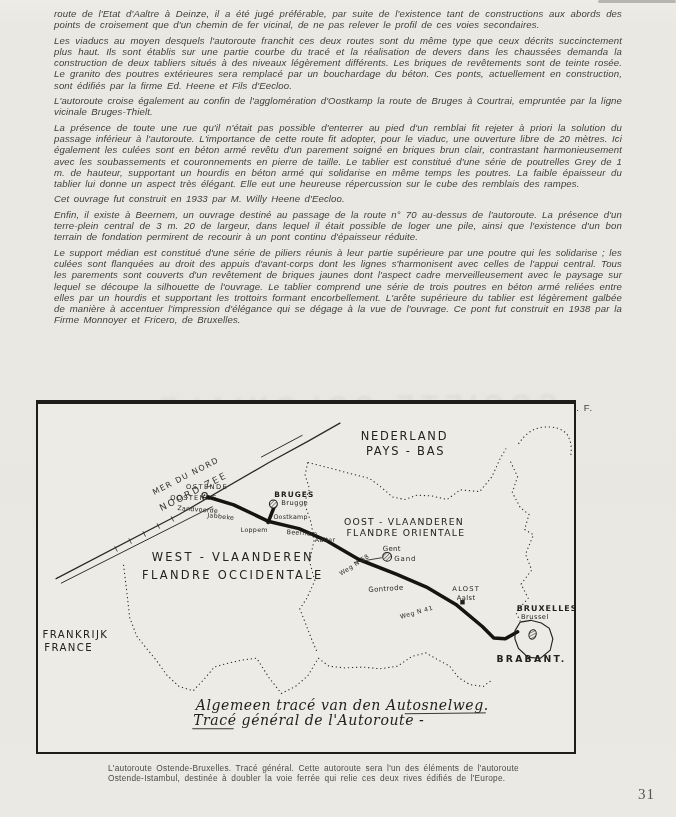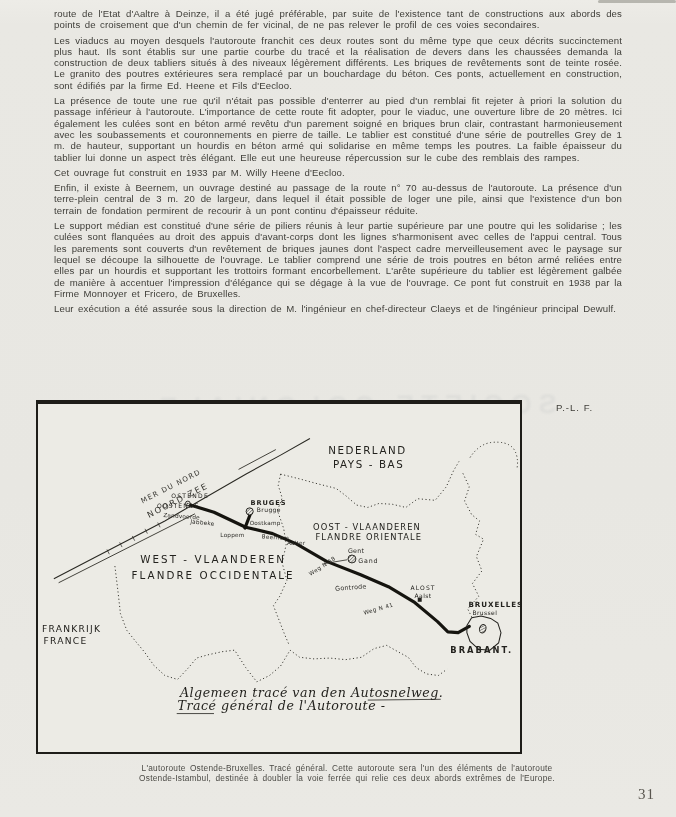--- a/index.html
+++ b/index.html
@@ -10,74 +10,74 @@
 
   
   .edge-streak{position:absolute;left:598px;top:0;width:78px;height:3px;
                background:#8a8a82;opacity:.55;border-radius:2px;}
   .ghost{position:absolute;left:140px;top:388px;width:430px;text-align:center;
          transform:scaleX(-1) rotate(.5deg);opacity:.055;filter:blur(1px);
          color:#3c4c5e;font-weight:bold;font-size:27px;line-height:36px;
          letter-spacing:7px;pointer-events:none;}
 
   
-  .article{position:absolute;left:54px;top:8px;width:568px;color:#3f3e39;}
+  .article{position:absolute;left:54px;top:8px;width:568px;color:#3f3e39;font-style:italic;}
   .article p{margin:0 0 4px 0;font-size:9.6px;line-height:11.3px;
              text-align:justify;word-spacing:1.6px;letter-spacing:.12px;}
   .signature{position:absolute;left:556px;top:362px;font-size:9.6px;
              letter-spacing:1px;color:#3f3e39;margin-top:40px;}
 
   
-  .map-frame{position:absolute;left:36px;top:400px;width:486px;height:354px;
+  .map-frame{position:absolute;left:36px;top:400px;width:540px;height:354px;
              box-sizing:border-box;border:2.5px solid #1e1d19;border-top-width:4px;
              background:#ecebe5;}
   .map-frame svg{display:block;width:100%;height:100%;}
 
   
   text{fill:#23221e;font-family:"DejaVu Sans",sans-serif;}
   .t-country{font-size:13px;letter-spacing:2px;}
   .t-region{font-size:13px;letter-spacing:2.6px;}
   .t-region2{font-size:10.5px;letter-spacing:1.4px;}
   .t-sea{font-size:9px;letter-spacing:1.6px;fill:#35342f;}
   .t-city{font-size:8.4px;font-weight:bold;letter-spacing:1.2px;}
   .t-citysub{font-size:7.6px;letter-spacing:.5px;}
   .t-town{font-size:7.2px;letter-spacing:.3px;fill:#2b2a26;}
   .t-road{font-size:7px;letter-spacing:.6px;fill:#2b2a26;}
   .t-france{font-size:11.5px;letter-spacing:1.6px;}
   .t-brabant{font-size:10.5px;font-weight:bold;letter-spacing:2.6px;}
   .t-script{font-family:"DejaVu Serif",serif;font-style:italic;font-size:16px;
             letter-spacing:.6px;fill:#201f1b;}
 
   
-  .caption{position:absolute;left:108px;top:764px;width:478px;text-align:center;
+  .caption{position:absolute;left:108px;top:764px;width:478px;text-align:left;
            font-size:8.3px;line-height:9.8px;color:#4b4a45;
            letter-spacing:.25px;word-spacing:1.8px;}
   .pageno{position:absolute;left:622px;top:786px;font-size:15px;color:#59564f;
           font-family:"Liberation Serif",serif;letter-spacing:1px;margin-left:16px;}
 </style>
 </head>
 <body>
 
 <div class="page">
 
   <div class="edge-streak"></div>
 
   <div class="ghost">
     <div>SOCIETE COLONIALE</div>
     <div>CONSTRUCTION SOCOL</div>
   </div>
 
   <div class="article">
     <p>route de l'Etat d'Aaltre à Deinze, il a été jugé préférable, par suite de l'existence tant de constructions aux abords des points de croisement que d'un chemin de fer vicinal, de ne pas relever le profil de ces voies secondaires.</p>
     <p>Les viaducs au moyen desquels l'autoroute franchit ces deux routes sont du même type que ceux décrits succinctement plus haut. Ils sont établis sur une partie courbe du tracé et la réalisation de devers dans les chaussées demanda la construction de deux tabliers situés à des niveaux légèrement différents. Les briques de revêtements sont de teinte rosée. Le granito des poutres extérieures sera remplacé par un bouchardage du béton. Ces ponts, actuellement en construction, sont édifiés par la firme Ed. Heene et Fils d'Eecloo.</p>
+    <p>L'autoroute croise également au confin de l'agglomération d'Oostkamp la route de Bruges à Courtrai, empruntée par la ligne vicinale Bruges-Thielt.</p>
     <p>La présence de toute une rue qu'il n'était pas possible d'enterrer au pied d'un remblai fit rejeter à priori la solution du passage inférieur à l'autoroute. L'importance de cette route fit adopter, pour le viaduc, une ouverture libre de 20 mètres. Ici également les culées sont en béton armé revêtu d'un parement soigné en briques brun clair, contrastant harmonieusement avec les soubassements et couronnements en pierre de taille. Le tablier est constitué d'une série de poutrelles Grey de 1 m. de hauteur, supportant un hourdis en béton armé qui solidarise en même temps les poutres. La faible épaisseur du tablier lui donne un aspect très élégant. Elle eut une heureuse répercussion sur le cube des remblais des rampes.</p>
     <p>Cet ouvrage fut construit en 1933 par M. Willy Heene d'Eecloo.</p>
     <p>Enfin, il existe à Beernem, un ouvrage destiné au passage de la route n° 70 au-dessus de l'autoroute. La présence d'un terre-plein central de 3 m. 20 de largeur, dans lequel il était possible de loger une pile, ainsi que l'existence d'un bon terrain de fondation permirent de recourir à un pont continu d'épaisseur réduite.</p>
     <p>Le support médian est constitué d'une série de piliers réunis à leur partie supérieure par une poutre qui les solidarise ; les culées sont flanquées au droit des appuis d'avant-corps dont les lignes s'harmonisent avec celles de l'appui central. Tous les parements sont couverts d'un revêtement de briques jaunes dont l'aspect cadre merveilleusement avec le paysage sur lequel se découpe la silhouette de l'ouvrage. Le tablier comprend une série de trois poutres en béton armé reliées entre elles par un hourdis et supportant les trottoirs formant encorbellement. L'arête supérieure du tablier est légèrement galbée de manière à accentuer l'impression d'élégance qui se dégage à la vue de l'ouvrage. Ce pont fut construit en 1938 par la Firme Monnoyer et Fricero, de Bruxelles.</p>
-    <p>Leur exécution a été assurée sous la direction de M. l'ingénieur en chef-directeur Claeys et de l'ingénieur principal Dewulf.</p>
   </div>
 
   <div class="signature">P.-L. F.</div>
 
   <div class="map-frame">
     <svg viewBox="0 0 608 354">
       <defs>
         <pattern id="hatch" width="3" height="3" patternTransform="rotate(45)" patternUnits="userSpaceOnUse">
           <rect width="3" height="3" fill="#ecebe5"></rect>
           <line x1="0" y1="0" x2="0" y2="3" stroke="#23221e" stroke-width="1.1"></line>
@@ -156,18 +156,18 @@
 
       <text class="t-script" x="179" y="327">Algemeen tracé van den Autosnelweg.</text>
       <text class="t-script" x="176" y="344">Tracé général de l'Autoroute  -</text>
       <line x1="416" y1="331" x2="508" y2="330" stroke="#201f1b" stroke-width="1"></line>
       <line x1="175" y1="348" x2="222" y2="348" stroke="#201f1b" stroke-width="1"></line>
     </svg>
   </div>
 
   <div class="caption">
     <div>L'autoroute Ostende-Bruxelles. Tracé général. Cette autoroute sera l'un des éléments de l'autoroute</div>
-    <div>Ostende-Istambul, destinée à doubler la voie ferrée qui relie ces deux abords extrêmes de l'Europe.</div>
+    <div>Ostende-Istambul, destinée à doubler la voie ferrée qui relie ces deux rives édifiés de l'Europe.</div>
   </div>
 
   <div class="pageno">31</div>
 
 </div>
 
 </body></html>

